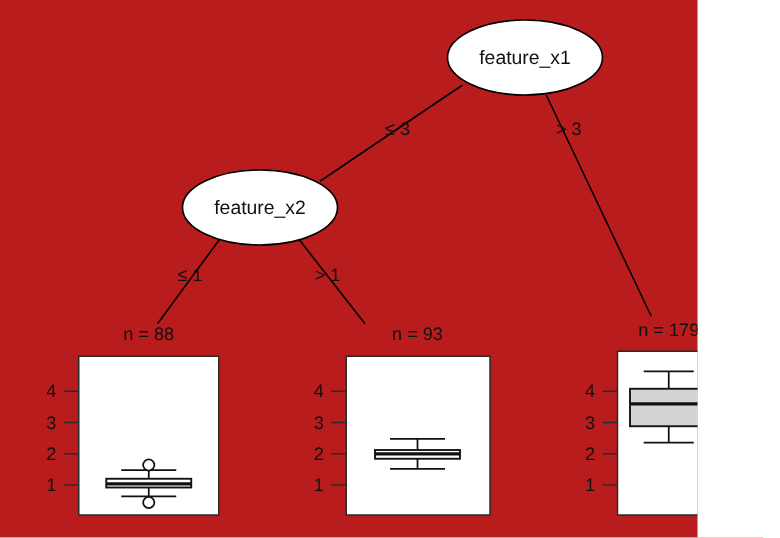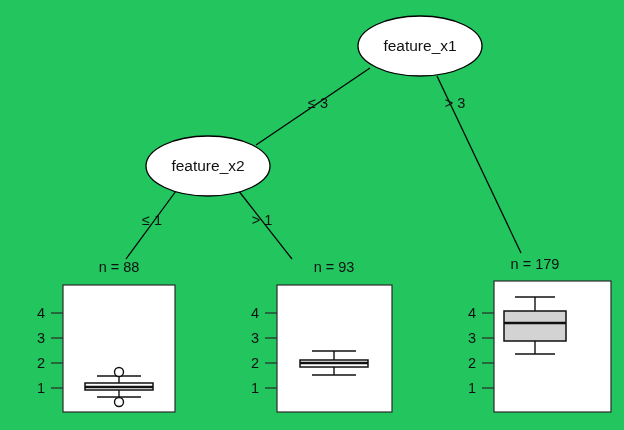--- a/index.html
+++ b/index.html
@@ -2,23 +2,23 @@
 <html><head>
 <meta charset="utf-8">
 <style>
   html, body {
     margin: 0;
     padding: 0;
     background: #ffffff;
   }
   #root {
     position: relative;
-    width: 624px;
+    width: 558px;
     height: 430px;
-    background: #22c55e;
+    background: #b91c1c;
     font-family: "Liberation Sans", sans-serif;
     overflow: hidden;
   }
   #tree-svg {
     position: absolute;
     left: 0;
     top: 0;
     width: 624px;
     height: 430px;
   }

